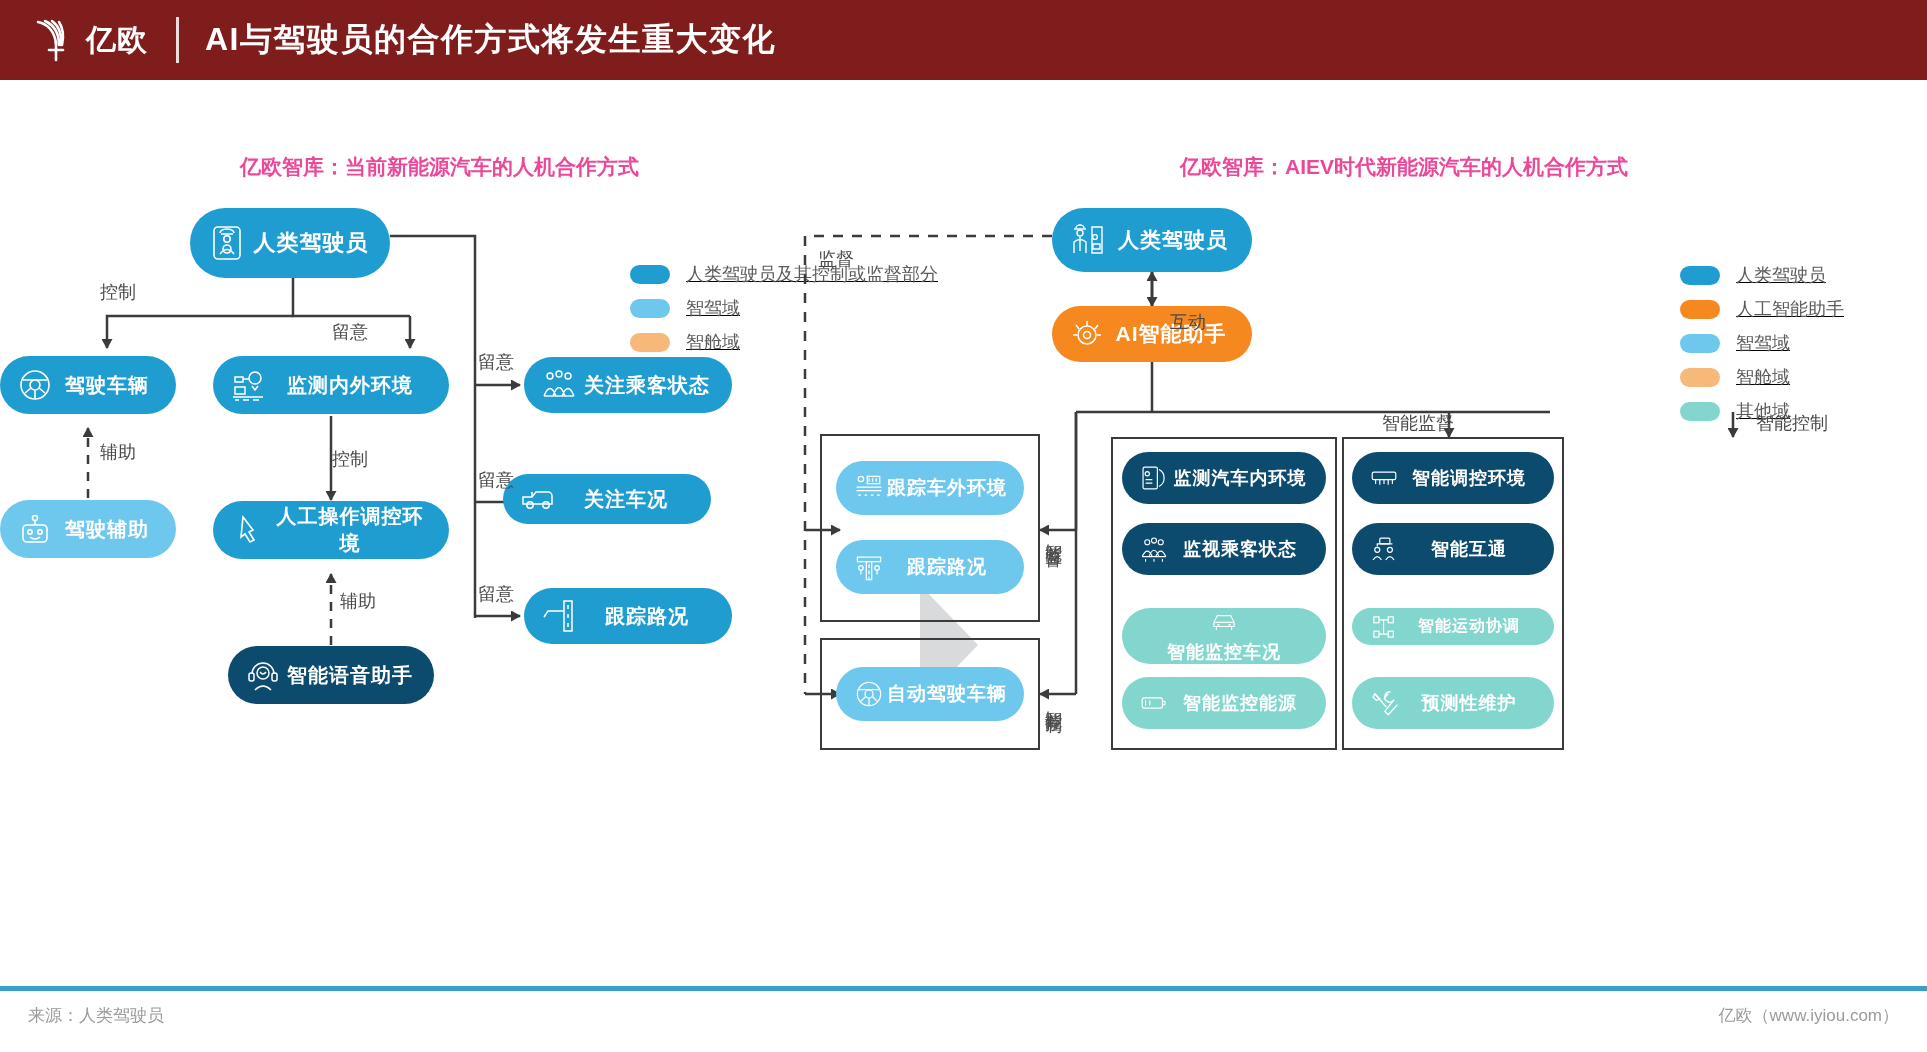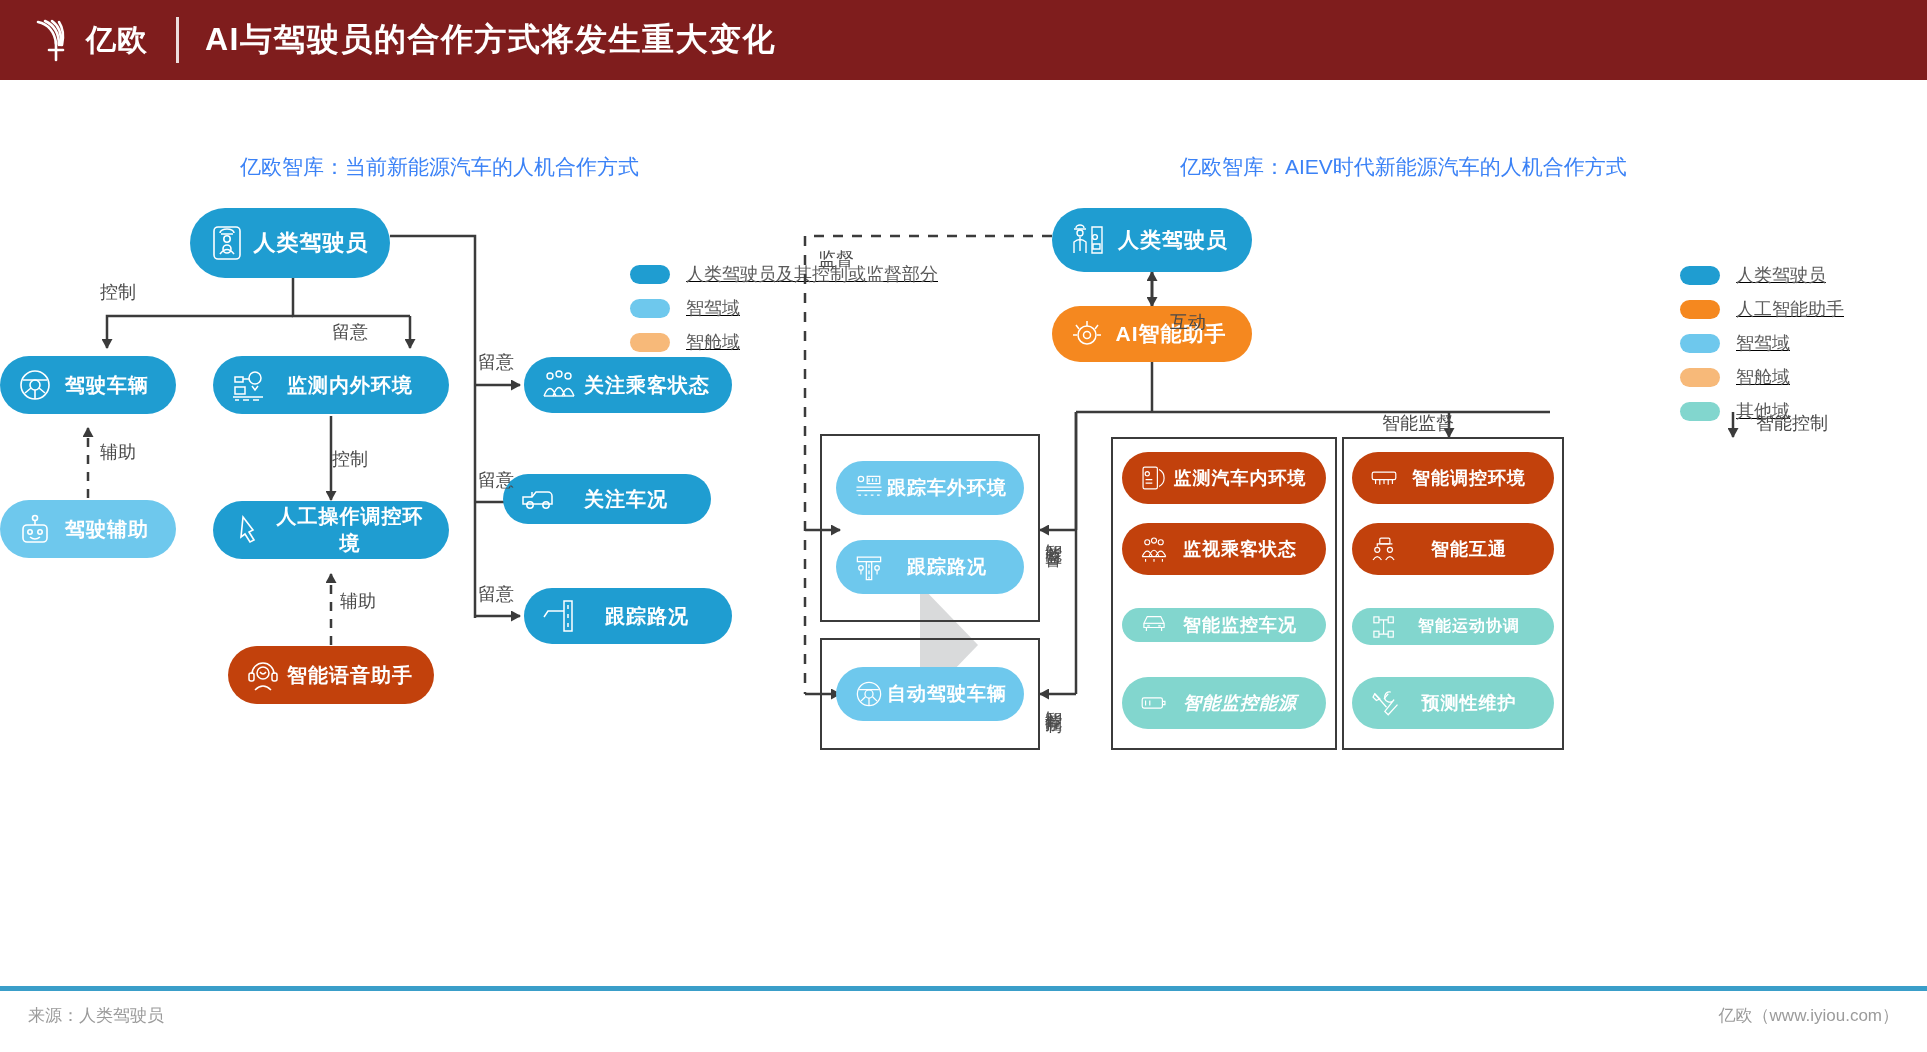--- a/index.html
+++ b/index.html
@@ -26,42 +26,42 @@
   #header-divider {
     width:3px; height:46px; background:rgba(255,255,255,.85);
     margin:0 26px 0 28px;
   }
   #header-title {
     color:#ffffff; font-size:32px; font-weight:bold; letter-spacing:1.5px;
   }
 
   
   .panel-title {
-    position:absolute; font-size:21px; font-weight:normal; color:#3b82f6;
+    position:absolute; font-size:21px; font-weight:bold; color:#ec4899;
     white-space:nowrap;
   }
   #left-title  { left:240px; top:153px; }
   #right-title { left:1180px; top:153px; }
 
   
   .pill {
     position:absolute;
     border-radius:999px;
     display:flex; align-items:center;
     color:#ffffff;
     font-weight:bold;
     letter-spacing:1px;
     padding:0 16px;
   }
   .pill .ic { flex:0 0 auto; display:flex; align-items:center; justify-content:center; }
   .pill .lb { flex:1 1 auto; text-align:center; }
   .blue   { background:#1f9dd1; }
   .lblue  { background:#6ec8ed; }
   .orange { background:#f5881f; }
-  .lorange{ background:#c2410c; }
+  .lorange{ background:#0c4a6e; }
   .teal   { background:#82d6ce; }
 
   
   .legend { position:absolute; }
   .legend-row { display:flex; align-items:center; margin-bottom:10px;text-decoration:underline; }
   .swatch { width:40px; height:19px; border-radius:999px; flex:0 0 auto; }
   .legend-label { margin-left:16px; font-size:18px; color:#5a5a5a; white-space:nowrap; }
   #legend-left  { left:630px;  top:262px; }
   #legend-right { left:1680px; top:263px; }
 
@@ -418,32 +418,32 @@
     <svg width="32" height="32" viewBox="0 0 38 38" fill="none" stroke="#fff" stroke-width="1.3">
       <circle cx="11" cy="11" r="3"></circle>
         <circle cx="19" cy="9" r="3"></circle>
         <circle cx="27" cy="11" r="3"></circle>
       <path d="M5 28 q6-13 12 0 M13 28 q6-15 12 0 M21 28 q6-13 12 0"></path>
       <path d="M5 28 h28 M9 31 v3 M19 31 v3 M29 31 v3"></path>
     </svg>
   </span>
   <span class="lb">监视乘客状态</span>
 </div>
-<div class="pill teal" style="left:1122px; top:608px; width:204px; height:34px; font-size:18px;">
+<div class="pill teal" style="left:1122px; top:608px; width:204px; height:56px; font-size:18px;flex-direction:column;">
   <span class="ic">
     <svg width="32" height="32" viewBox="0 0 38 38" fill="none" stroke="#fff" stroke-width="1.4">
       <path d="M7 22 v-5 l4-8 h16 l4 8 v5 z"></path>
       <path d="M7 17 h24"></path>
       <path d="M10 22 v4 M28 22 v4"></path>
       <path d="M11 20 h3 M24 20 h3"></path>
     </svg>
   </span>
   <span class="lb">智能监控车况</span>
 </div>
-<div class="pill teal" style="left:1122px; top:677px; width:204px; height:52px; font-size:18px;font-style:italic;">
+<div class="pill teal" style="left:1122px; top:677px; width:204px; height:52px; font-size:18px;">
   <span class="ic">
     <svg width="32" height="32" viewBox="0 0 38 38" fill="none" stroke="#fff" stroke-width="1.4">
       <rect x="5" y="13" width="24" height="12" rx="2"></rect>
       <path d="M29 17 h3 v4 h-3"></path>
       <path d="M9 16 v6 M14 16 v6"></path>
     </svg>
   </span>
   <span class="lb">智能监控能源</span>
 </div>
 

